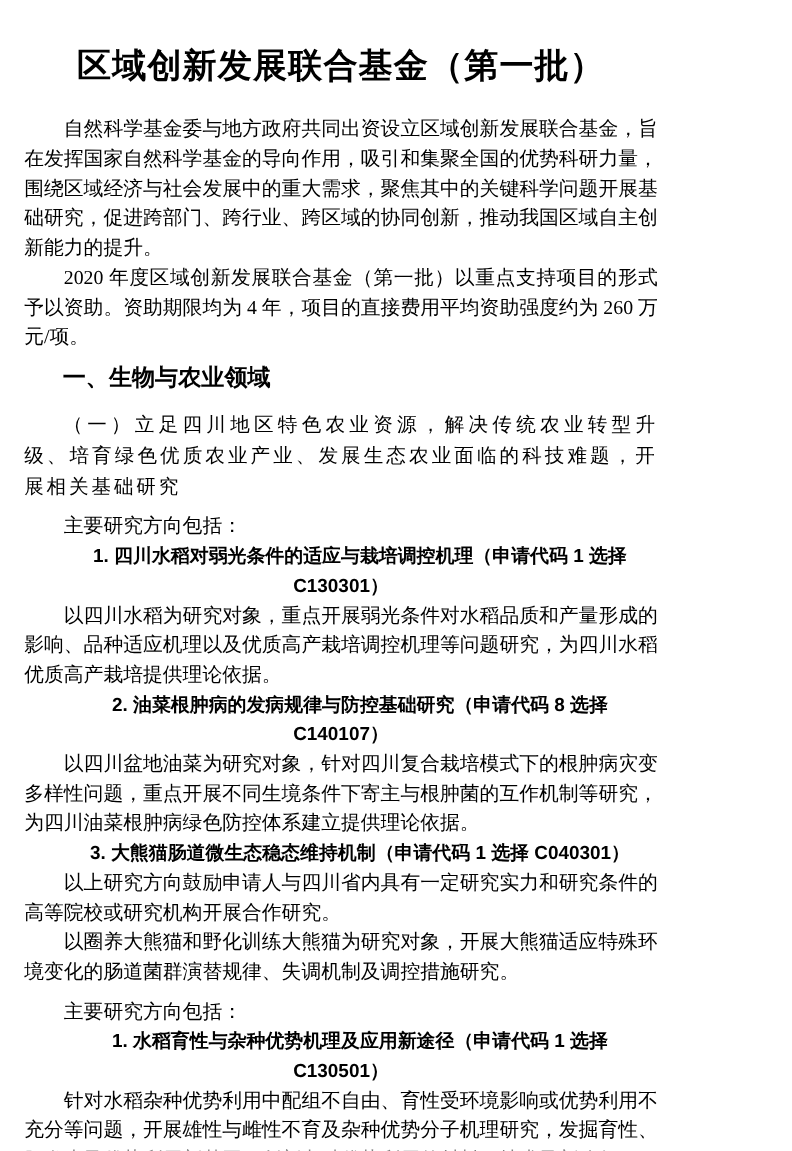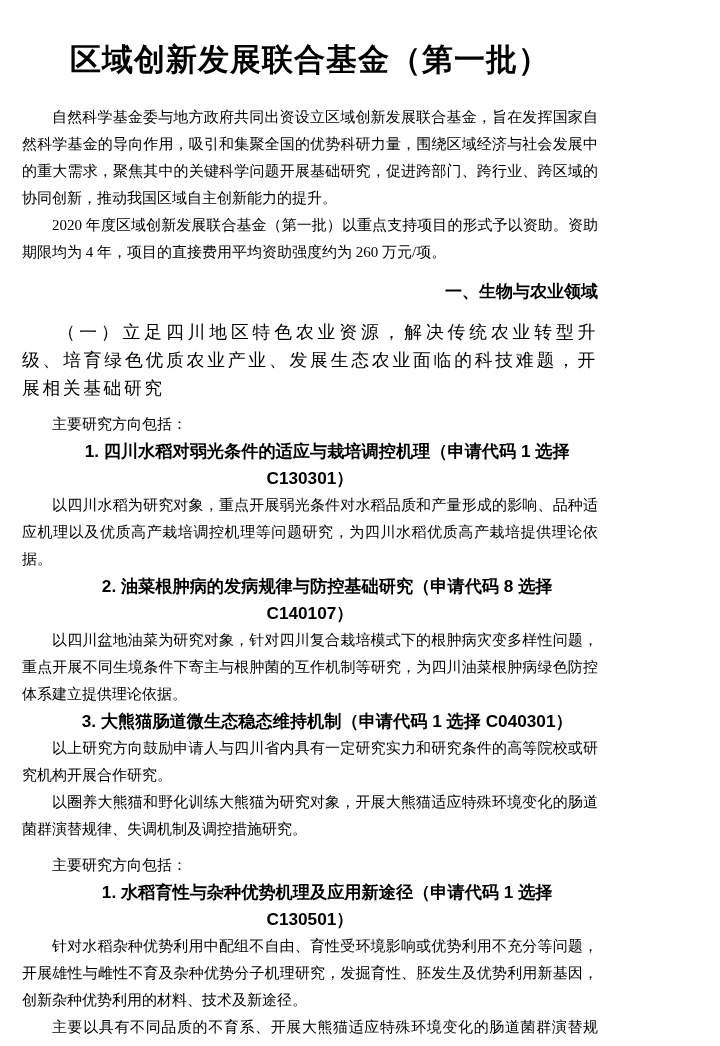--- a/index.html
+++ b/index.html
@@ -23,35 +23,34 @@
     font-family: "Liberation Serif", serif;
     font-weight: 700;
     font-size: 31px;
     line-height: 1.15;
     text-align: center;
     letter-spacing: 1px;
     margin: 42px 0 26px 0;
   }
   .body-p {
     font-family: "Liberation Serif", serif;
-    font-size: 15px;
+    font-size: 18px;
     line-height: 27px;
     text-align: justify;
     text-justify: inter-ideograph;
     text-indent: 2em;
     margin: 0;
   }
   .sec-heading {
-    font-family: Liberation Sans, sans-serif;
+    font-family: Liberation Mono, monospace;
     font-weight: 700;
-    font-size: 17px;
+    font-size: 21px;
     line-height: 26px;
     margin: 13px 0 13px 0;
     padding-left: 35px;
-    text-align: right;
   }
   .lead-p {
     font-family: "Liberation Serif", serif;
     font-size: 17.8px;
     line-height: 28px;
     letter-spacing: 2.6px;
     text-align: justify;
     text-justify: inter-ideograph;
     text-indent: 2em;
     margin: 0;

